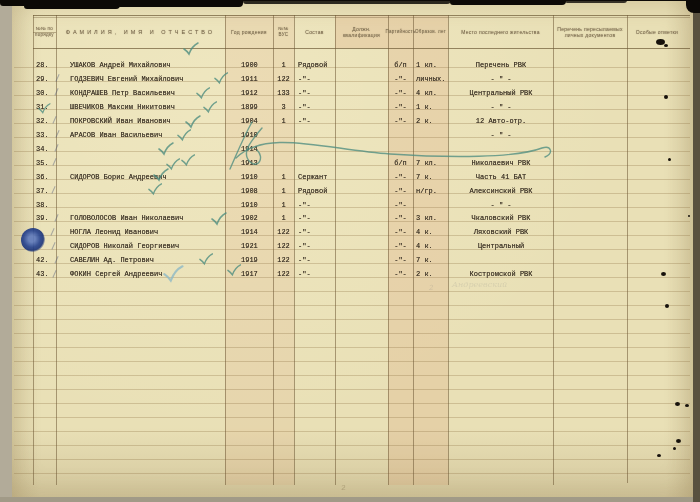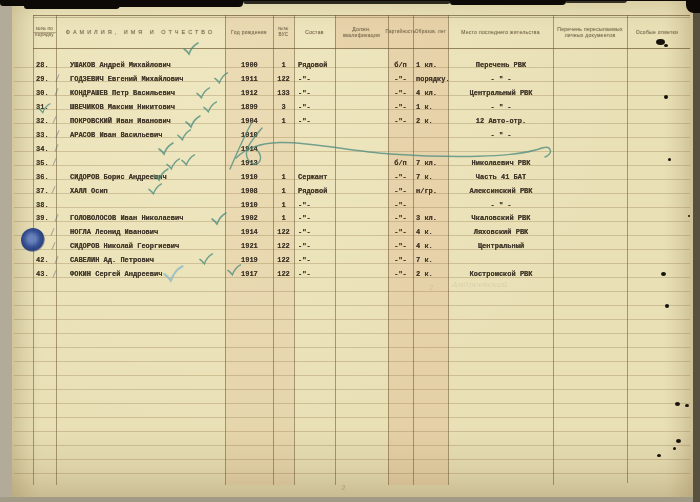--- a/index.html
+++ b/index.html
@@ -24,21 +24,21 @@
     background:repeating-linear-gradient(to bottom, transparent 0 13px, rgba(140,112,66,.30) 13px 14px);
     pointer-events:none;
   }
   .tint{position:absolute;pointer-events:none;}
   .hc{
     position:absolute;top:18px;height:28px;display:flex;align-items:center;justify-content:center;
     font-size:5px;line-height:1.25;color:#7c6c50;text-align:center;
     letter-spacing:.3px;text-shadow:0 0 1px rgba(124,108,80,.6);
   }
   .hc.fio{letter-spacing:3px;font-size:5.5px;}
-  .trow{position:absolute;left:0;height:13px;width:700px;font-weight:bold;}
+  .trow{position:absolute;left:0;height:13px;width:700px;}
   .trow span{
     position:absolute;font-family:"Liberation Mono",monospace;font-size:7px;line-height:12px;
     color:#43392b;text-shadow:0 0 .6px rgba(67,57,43,.85);white-space:nowrap;
   }
   .c-num{left:36px;width:20px;}
   .c-name{left:70px;width:155px;}
   .c-year{left:241px;width:32px;}
   .c-vus{left:273px;width:21px;text-align:center;}
   .c-rank{left:298px;width:38px;}
   .c-party{left:388px;width:25px;text-align:center;}
@@ -122,21 +122,21 @@
       <span class="c-edu">1 кл.</span>
       <span class="c-place">Перечень РВК</span>
     </div>
     <div class="trow" style="top: 72.95px;">
       <span class="c-num">29.</span>
       <span class="c-name">ГОДЗЕВИЧ Евгений Михайлович</span>
       <span class="c-year">1911</span>
       <span class="c-vus">122</span>
       <span class="c-rank">-"-</span>
       <span class="c-party">-"-</span>
-      <span class="c-edu">порядку.</span>
+      <span class="c-edu">личных.</span>
       <span class="c-place">- " -</span>
     </div>
     <div class="trow" style="top: 86.9px;">
       <span class="c-num">30.</span>
       <span class="c-name">КОНДРАШЕВ Петр Васильевич</span>
       <span class="c-year">1912</span>
       <span class="c-vus">133</span>
       <span class="c-rank">-"-</span>
       <span class="c-party">-"-</span>
       <span class="c-edu">4 кл.</span>
@@ -195,21 +195,20 @@
       <span class="c-name">СИДОРОВ Борис Андреевич</span>
       <span class="c-year">1910</span>
       <span class="c-vus">1</span>
       <span class="c-rank">Сержант</span>
       <span class="c-party">-"-</span>
       <span class="c-edu">7 к.</span>
       <span class="c-place">Часть 41 БАТ</span>
     </div>
     <div class="trow" style="top: 184.55px;">
       <span class="c-num">37.</span>
-      <span class="c-name">ХАЛЛ Осип</span>
       <span class="c-year">1908</span>
       <span class="c-vus">1</span>
       <span class="c-rank">Рядовой</span>
       <span class="c-party">-"-</span>
       <span class="c-edu">н/гр.</span>
       <span class="c-place">Алексинский РВК</span>
     </div>
     <div class="trow" style="top: 198.5px;">
       <span class="c-num">38.</span>
       <span class="c-year">1910</span>

